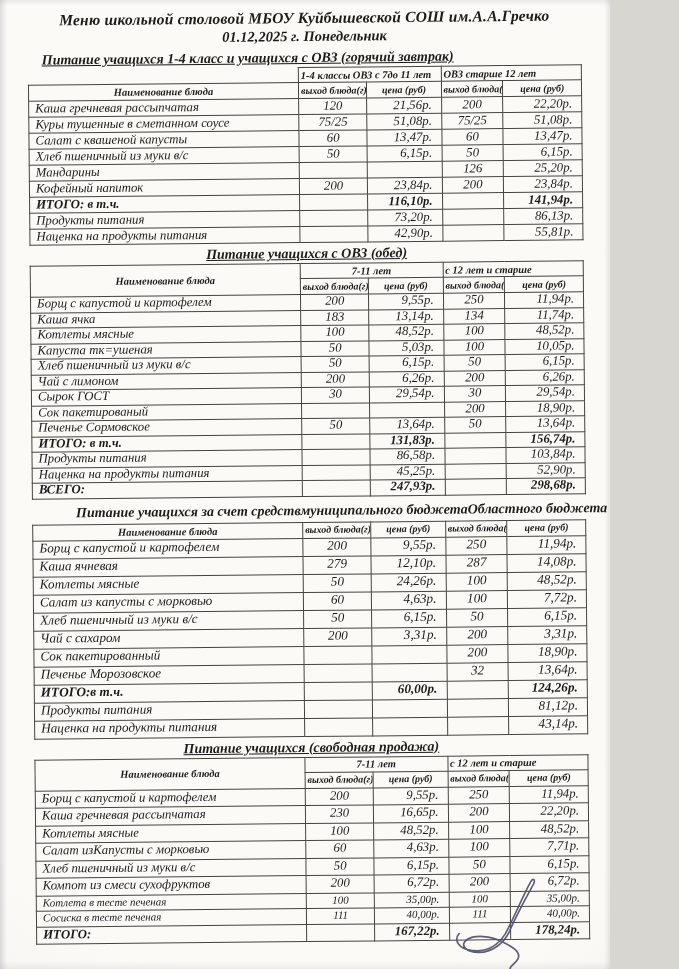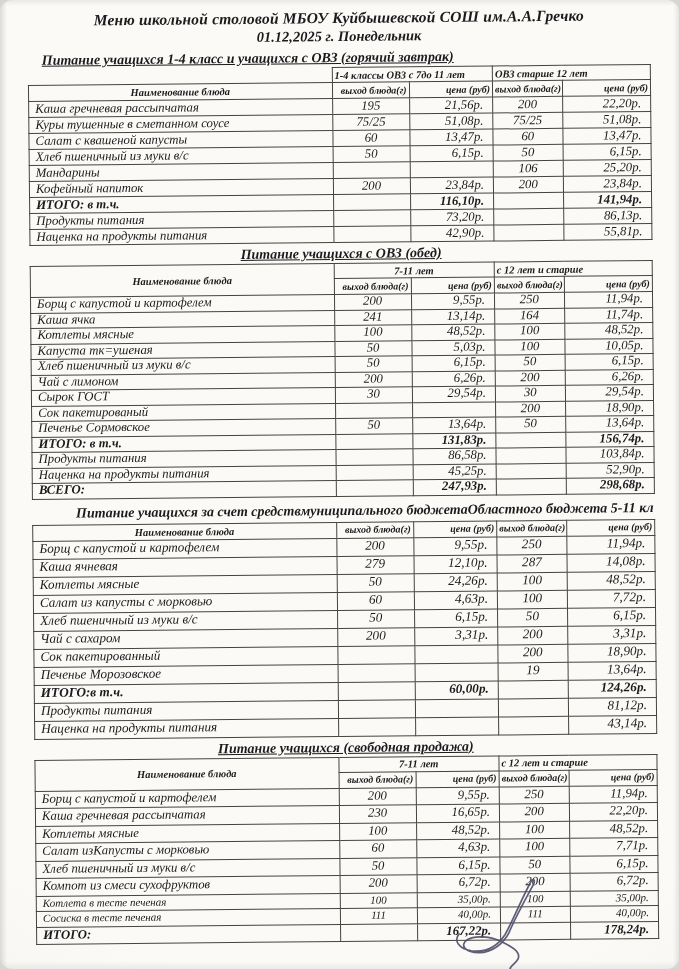--- a/index.html
+++ b/index.html
@@ -1,47 +1,46 @@
 <!DOCTYPE html>
 <html><head>
 <meta charset="utf-8">
 <style>
   html,body{margin:0;padding:0;}
   body{width:679px;height:969px;background:#d8d6d1;overflow:hidden;}
   .photo{
-    position:relative;width:679px;height:969px;overflow:hidden;
+    position:relative;width:610px;height:969px;overflow:hidden;
     font-family:"Liberation Serif",serif;font-style:italic;color:#1b1b1d;
     background:
       linear-gradient(90deg, rgba(100,100,108,.20) 0, rgba(100,100,108,0) 7px),
       linear-gradient(270deg, rgba(100,100,108,.14) 0, rgba(100,100,108,0) 6px),
       linear-gradient(180deg, rgba(100,100,108,.12) 0, rgba(100,100,108,0) 6px),
       linear-gradient(0deg, rgba(100,100,108,.10) 0, rgba(100,100,108,0) 8px),
       radial-gradient(140% 110% at 52% 42%, #fbfaf7 55%, #f3f1ec 82%, #e7e4dd 100%);
-    border-radius: 12px;
   }
   .sheet{position:absolute;left:30px;right:26px;top:8px;bottom:0;
          transform:rotate(-0.55deg);transform-origin:50% 30%;}
   .doc-title{text-align:center;font-weight:bold;font-size:15.5px;line-height:19px;letter-spacing:.2px;}
   .doc-date{text-align:center;font-weight:bold;font-size:14.5px;line-height:18px;}
 
   .sec-head{font-weight:bold;font-size:14px;line-height:16px;}
   .u{text-decoration:underline;}
   .sec1{margin:5px 0 1px 14px;}
   .sec2,.sec4{text-align:center;margin-top:3px;margin-bottom:1px;}
   .sec3{display:flex;justify-content:space-between;margin:6px 72px 3px 44px;}
   .sec3 span{white-space:nowrap;}
 
   table.menu{border-collapse:collapse;width:100%;table-layout:fixed;}
   .menu th,.menu td{border:1px solid #45443f;}
   .c-name{width:48.8%;}.c-v1{width:12.4%;}.c-p1{width:13.4%;}.c-v2{width:11.2%;}.c-p2{width:14.2%;}
   .menu th{font-weight:bold;padding:0 2px;}
   .grp{font-size:10.5px;text-align:left;padding:0 2px 0 7px;height:14px;line-height:13px;overflow:hidden;white-space:nowrap;}
   .grp.c{text-align:center;padding-left:2px;}
   .name-h{font-size:10.5px;text-align:center;}
-  .sub-h{font-size:10px;text-align:right;height:15px;line-height:12px;overflow:hidden;white-space:nowrap;}
+  .sub-h{font-size:10px;text-align:center;height:15px;line-height:12px;overflow:hidden;white-space:nowrap;}
   th.ghost{border:none;background:none;}
 
   .menu td{font-size:12.8px;line-height:14px;padding:0 2px 1px;vertical-align:bottom;
            white-space:nowrap;overflow:hidden;}
   .menu td.name{text-align:left;padding-left:6px;}
   .menu td.v{text-align:center;}
   .menu td.p{text-align:right;padding-right:9px;}
   tr.total td{font-weight:bold;}
   tr.small td{font-size:11px;line-height:12.5px;}
   .t2 td{line-height:13.5px;}
@@ -78,21 +77,21 @@
           <th class="name-h">Наименование блюда</th>
           <th class="sub-h">выход блюда(г)</th>
           <th class="sub-h">цена (руб)</th>
           <th class="sub-h">выход блюда(г)</th>
           <th class="sub-h">цена (руб)</th>
         </tr>
       </thead>
       <tbody>
           <tr>
             <td class="name">Каша гречневая рассыпчатая</td>
-            <td class="v">195</td>
+            <td class="v">120</td>
             <td class="p">21,56р.</td>
             <td class="v">200</td>
             <td class="p">22,20р.</td>
           </tr>
           <tr>
             <td class="name">Куры тушенные в сметанном соусе</td>
             <td class="v">75/25</td>
             <td class="p">51,08р.</td>
             <td class="v">75/25</td>
             <td class="p">51,08р.</td>
@@ -108,21 +107,21 @@
             <td class="name">Хлеб пшеничный из муки в/с</td>
             <td class="v">50</td>
             <td class="p">6,15р.</td>
             <td class="v">50</td>
             <td class="p">6,15р.</td>
           </tr>
           <tr>
             <td class="name">Мандарины</td>
             <td class="v"></td>
             <td class="p"></td>
-            <td class="v">106</td>
+            <td class="v">126</td>
             <td class="p">25,20р.</td>
           </tr>
           <tr>
             <td class="name">Кофейный напиток</td>
             <td class="v">200</td>
             <td class="p">23,84р.</td>
             <td class="v">200</td>
             <td class="p">23,84р.</td>
           </tr>
           <tr class="total">
@@ -174,23 +173,23 @@
       <tbody>
           <tr>
             <td class="name">Борщ с капустой и картофелем</td>
             <td class="v">200</td>
             <td class="p">9,55р.</td>
             <td class="v">250</td>
             <td class="p">11,94р.</td>
           </tr>
           <tr>
             <td class="name">Каша ячка</td>
-            <td class="v">241</td>
+            <td class="v">183</td>
             <td class="p">13,14р.</td>
-            <td class="v">164</td>
+            <td class="v">134</td>
             <td class="p">11,74р.</td>
           </tr>
           <tr>
             <td class="name">Котлеты мясные</td>
             <td class="v">100</td>
             <td class="p">48,52р.</td>
             <td class="v">100</td>
             <td class="p">48,52р.</td>
           </tr>
           <tr>
@@ -335,21 +334,21 @@
             <td class="name">Сок пакетированный</td>
             <td class="v"></td>
             <td class="p"></td>
             <td class="v">200</td>
             <td class="p">18,90р.</td>
           </tr>
           <tr>
             <td class="name">Печенье Морозовское</td>
             <td class="v"></td>
             <td class="p"></td>
-            <td class="v">19</td>
+            <td class="v">32</td>
             <td class="p">13,64р.</td>
           </tr>
           <tr class="total">
             <td class="name">ИТОГО:в т.ч.</td>
             <td class="v"></td>
             <td class="p">60,00р.</td>
             <td class="v"></td>
             <td class="p">124,26р.</td>
           </tr>
           <tr>

